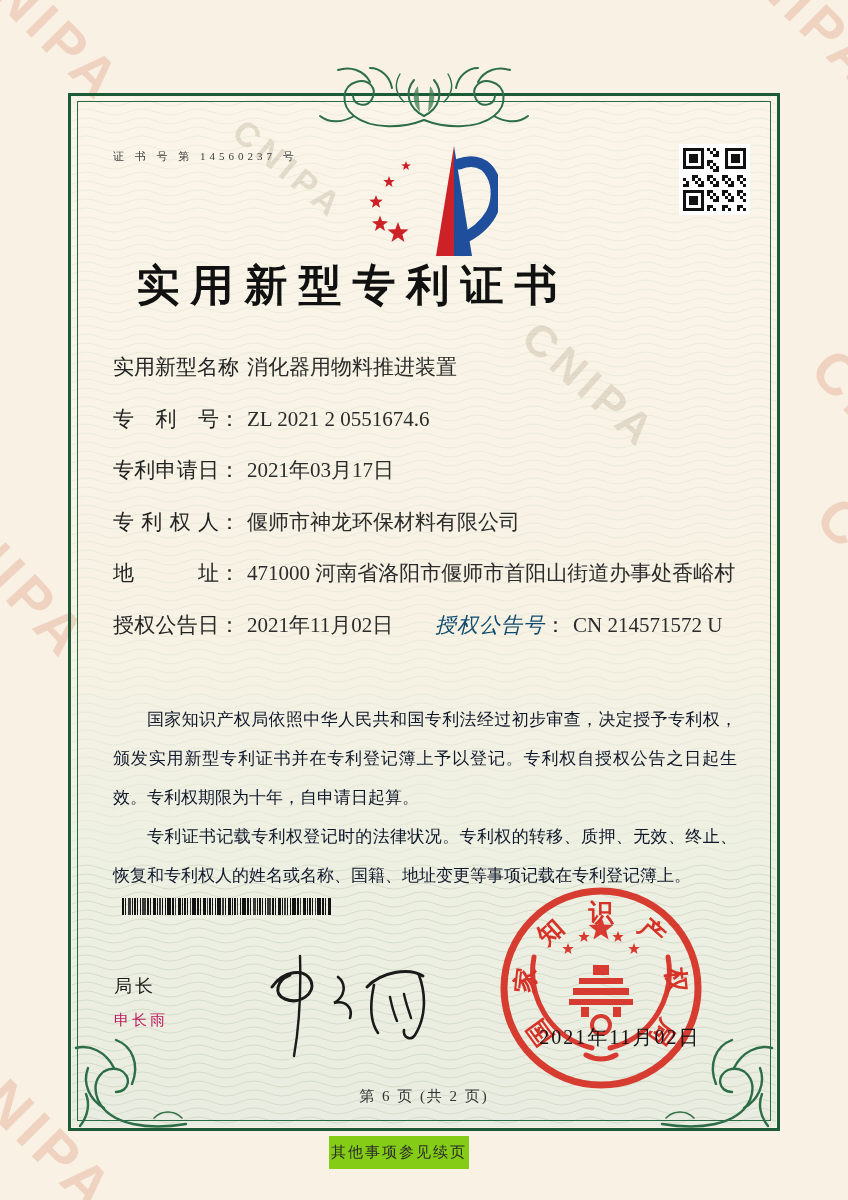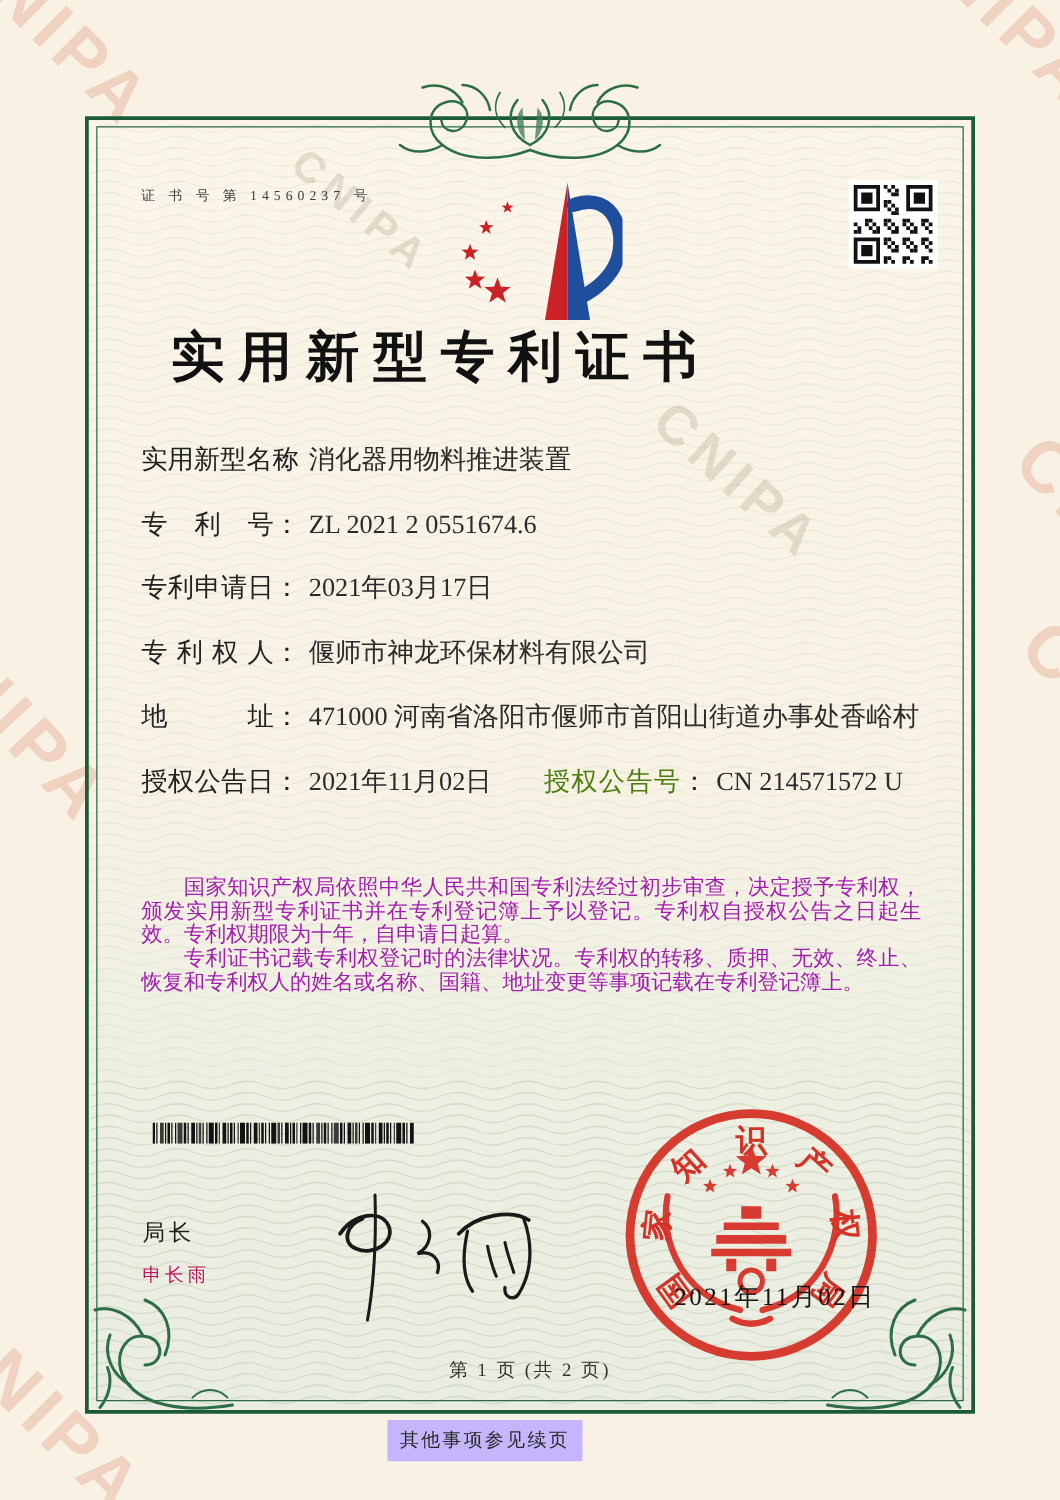--- a/index.html
+++ b/index.html
@@ -24,41 +24,41 @@
   .logo{position:absolute;left:362px;top:138px;z-index:2;}
   .title{position:absolute;left:0;top:257px;width:705px;text-align:center;font-size:43px;
          font-weight:bold;letter-spacing:11px;color:#111;z-index:2;}
   
   .fields{position:absolute;left:113px;top:353px;width:640px;z-index:2;}
   .frow{position:relative;height:23px;margin-bottom:28.5px;font-size:21px;white-space:nowrap;}
   .flabel{display:inline-block;width:106px;text-align:justify;text-align-last:justify;color:#222;}
   .colon{color:#222;}
   .fvalue{margin-left:7px;color:#2b2b2b;}
   .second{position:absolute;left:322px;top:0;}
-  .flabel2{letter-spacing:1px;color:#4d7c0f;}
+  .flabel2{letter-spacing:1px;color:#0c4a6e;font-style:italic;}
   
   .paras{position:absolute;left:113px;top:700px;width:624px;z-index:2;font-size:17px;
-         line-height:19px;color:#a21caf;text-align:justify;}
+         line-height:39px;color:#0f172a;text-align:justify;}
   .paras p{margin:0;text-indent:2em;}
   
   .barcode{position:absolute;left:122px;top:898px;z-index:2;}
   
   .signer-title{position:absolute;left:114px;top:974px;font-size:18px;letter-spacing:3px;color:#1d1d1d;z-index:2;}
   .signer-name{position:absolute;left:114px;top:1011px;font-size:15px;letter-spacing:3px;color:#be185d;z-index:2;}
   .signature{position:absolute;left:245px;top:945px;z-index:2;}
   
   .seal{position:absolute;left:498px;top:885px;width:206px;height:206px;z-index:3;opacity:.95;}
   .sealch{position:absolute;left:50%;top:50%;font-size:25px;font-weight:bold;color:#d5281e;
           transform-origin:center;}
   .seal-date{position:absolute;left:510px;top:1024px;width:220px;text-align:center;font-size:20px;
              letter-spacing:2px;color:#151515;z-index:4;}
   
   .pageinfo{position:absolute;left:0;top:1087px;width:848px;text-align:center;font-size:15px;
             letter-spacing:2px;color:#333;z-index:2;}
-  .note{position:absolute;left:310px;top:1136px;width:156px;height:33px;background:#c4b5fd;
+  .note{position:absolute;left:329px;top:1136px;width:140px;height:33px;background:#84cc16;
         z-index:2;display:flex;align-items:center;justify-content:center;font-size:15px;
         letter-spacing:2px;color:#2a2a2a;}
   .flourish{position:absolute;z-index:2;}
 </style>
 </head>
 <body>
 
 <div class="page">
 
   <div class="inner-bg"></div>
@@ -490,16 +490,16 @@
       <g fill="none" stroke="#d5281e" stroke-width="5" opacity=".95" stroke-linecap="round">
         <circle cx="103" cy="140" r="9" stroke-width="4"></circle>
         <path d="M36,72 C29,110 50,152 94,163"></path>
         <path d="M170,72 C177,110 156,152 112,163"></path>
         <path d="M88,170 Q103,178 118,170"></path>
       </g>
     </svg>
   <span class="sealch" style="transform: translate(-50%, -50%) rotate(-126deg) translateY(-76px);">国</span><span class="sealch" style="transform: translate(-50%, -50%) rotate(-84deg) translateY(-76px);">家</span><span class="sealch" style="transform: translate(-50%, -50%) rotate(-42deg) translateY(-76px);">知</span><span class="sealch" style="transform: translate(-50%, -50%) rotate(0deg) translateY(-76px);">识</span><span class="sealch" style="transform: translate(-50%, -50%) rotate(42deg) translateY(-76px);">产</span><span class="sealch" style="transform: translate(-50%, -50%) rotate(84deg) translateY(-76px);">权</span><span class="sealch" style="transform: translate(-50%, -50%) rotate(126deg) translateY(-76px);">局</span></div>
   <div class="seal-date">2021年11月02日</div>
 
-  <div class="pageinfo">第 1 页 (共 2 页)</div>
+  <div class="pageinfo">第 6 页 (共 2 页)</div>
   <div class="note">其他事项参见续页</div>
 
 </div>
 
 </body></html>

